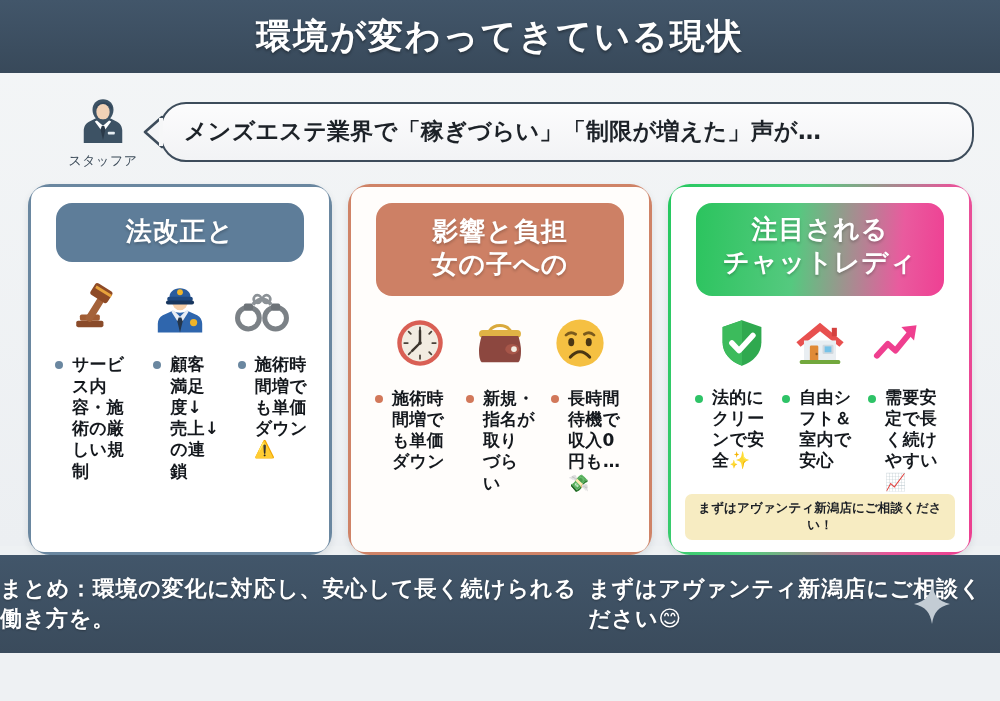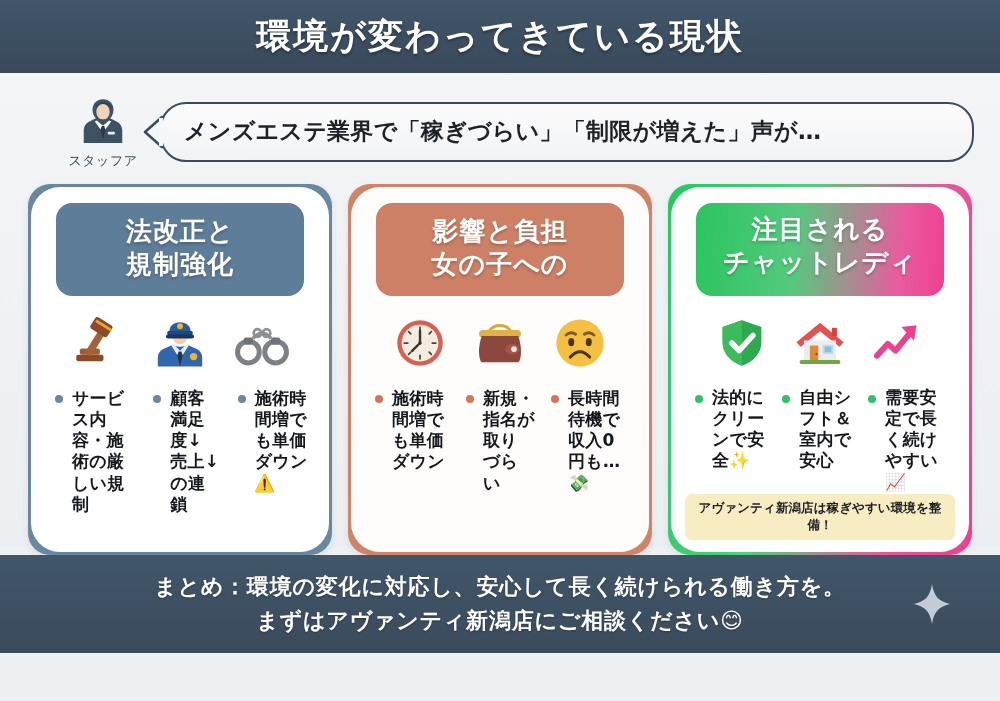--- a/index.html
+++ b/index.html
@@ -97,21 +97,21 @@
   }
   .card {
     position: relative;
     flex: 1 1 0;
     border-radius: 22px;
     padding: 3px;
     box-shadow: 0 3px 7px rgba(30,45,60,0.10);
   }
   .card-inner {
     height: 100%;
-    border-radius: 29px;
+    border-radius: 13px;
     padding: 16px 14px 12px 14px;
     display: flex;
     flex-direction: column;
     align-items: center;
   }
   .card-1 { background: #6a87a0; }
   .card-1 .card-inner { background: #ffffff; }
   .card-2 { background: #cf8367; }
   .card-2 .card-inner { background: #fffdfb; }
   .card-3 { background: linear-gradient(100deg, #25c85f 0%, #4fcf7e 38%, #e8549a 78%, #ec3f90 100%); font-family: Liberation Mono, monospace; }
@@ -185,21 +185,21 @@
   }
   .spacer-badge { margin-top: auto; height: 0; }
 
   
   .footer {
     position: relative;
     height: 98px;
     flex: 0 0 98px;
     background: linear-gradient(180deg, #42566a 0%, #3a4b5c 100%);
     display: flex;
-    flex-direction: column;
+    flex-direction: row;
     align-items: center;
     justify-content: center;
     gap: 4px;
   }
   .footer-line {
     color: #ffffff;
     font-size: 22px;
     font-weight: bold;
     letter-spacing: 0.8px;
     text-shadow: 0 1px 2px rgba(0,0,0,0.3);
@@ -242,21 +242,20 @@
       <div class="bubble-text">メンズエステ業界で「稼ぎづらい」「制限が増えた」声が…</div>
     </div>
   </div>
 
   <div class="cards">
 
     <div class="card card-1">
       <div class="card-inner">
         <div class="card-head">
           <div>法改正と</div>
-          <div>規制強化</div>
         </div>
 
         <div class="icon-row">
           <svg width="58" height="58" viewBox="0 0 64 64">
             <rect x="8" y="45" width="30" height="7" rx="2" fill="#8a4b2a"></rect>
             <rect x="12" y="38" width="22" height="7" rx="2" fill="#a15c33"></rect>
             <rect x="26" y="12" width="8" height="36" rx="3" fill="#a46239" transform="rotate(32 30 30)"></rect>
             <rect x="25" y="7" width="22" height="15" rx="3" fill="#8e4a26" transform="rotate(32 36 14)"></rect>
             <rect x="28" y="11" width="20" height="3.2" fill="#e8a33c" transform="rotate(32 38 13)"></rect>
           </svg>
@@ -397,21 +396,21 @@
           <li class="bullet">
             <span class="dot"></span>
             <span>自由シフト＆室内で安心</span>
           </li>
           <li class="bullet">
             <span class="dot"></span>
             <span>需要安定で長く続けやすい📈</span>
           </li>
         </ul>
 
-        <div class="card-badge">アヴァンティ新潟店は稼ぎやすい環境を整備！</div>
+        <div class="card-badge">まずはアヴァンティ新潟店にご相談ください！</div>
       </div>
     </div>
 
   </div>
 
   <div class="footer">
     <div class="footer-line">まとめ：環境の変化に対応し、安心して長く続けられる働き方を。</div>
     <div class="footer-line">まずはアヴァンティ新潟店にご相談ください😊</div>
     <svg class="sparkle" width="40" height="44" viewBox="0 0 40 44">
       <path d="M20 2 C22 14 26 19 38 22 C26 25 22 30 20 42 C18 30 14 25 2 22 C14 19 18 14 20 2z" fill="#c3ccd4"></path>

